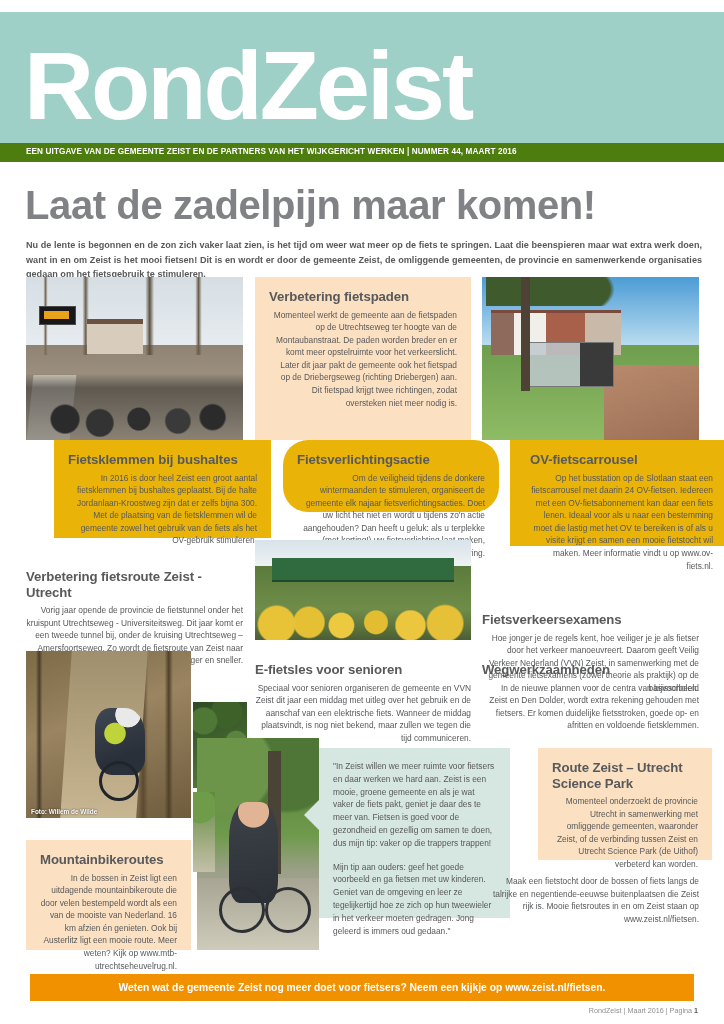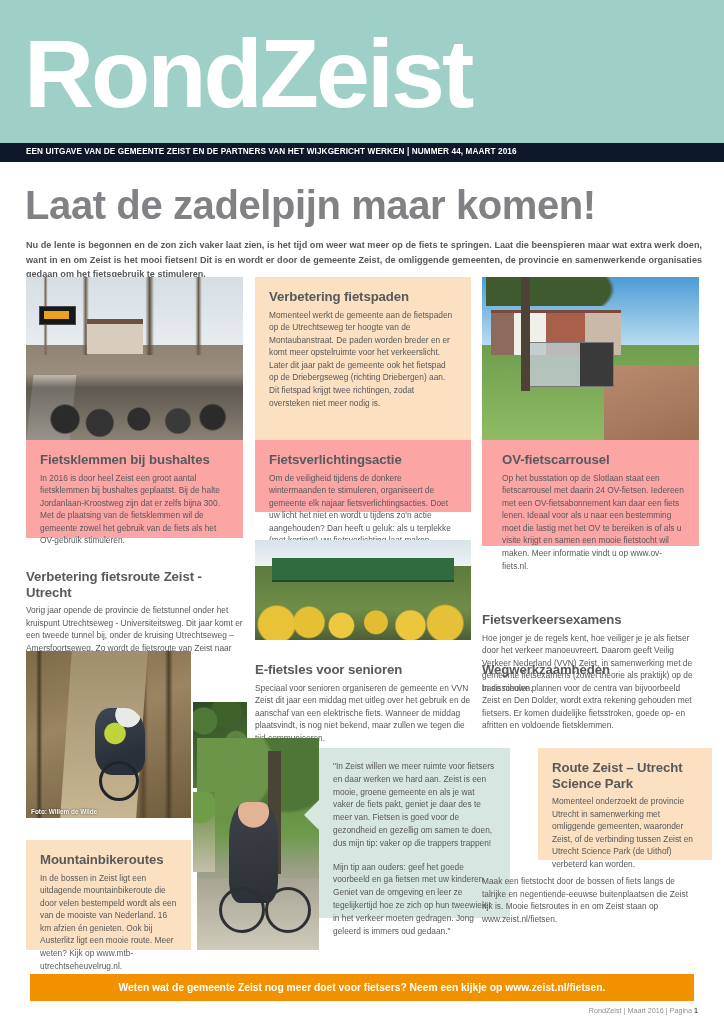--- a/index.html
+++ b/index.html
@@ -12,21 +12,21 @@
     height: 1024px;
     position: relative;
     overflow: hidden;
     font-family: "Liberation Sans", sans-serif;
     color: #58595b;
   }
 
   
   .masthead {
     position: absolute;
-    left: 0; top: 0;
+    left: 0; top: 12px;
     width: 724px;
     height: 143px;
     background: #9ed0c7;
     text-align: right;
   }
   .masthead-title {
     position: absolute;
     left: 24px;
     top: 24px;
     font-size: 97px;
@@ -34,21 +34,21 @@
     font-weight: bold;
     color: #ffffff;
     letter-spacing: -3px;
     white-space: nowrap;
   }
   .masthead-strip {
     position: absolute;
     left: 0; top: 143px;
     width: 724px;
     height: 19px;
-    background: #0f172a;
+    background: #4d7c0f;
   }
   .masthead-strip-text {
     position: absolute;
     left: 26px;
     top: 4px;
     font-size: 8.2px;
     letter-spacing: 0.1px;
     font-weight: bold;
     color: #ffffff;
     white-space: nowrap;
@@ -89,23 +89,24 @@
     line-height: 15.5px;
     font-weight: bold;
     color: #58595b;
     letter-spacing: -0.1px;
   }
   .block p {
     margin: 0;
     font-size: 8.35px;
     line-height: 12.6px;
     color: #58595b;
-  }
-
-  .tint-green { background: #fca5a5; }
+    text-align: right;
+  }
+
+  .tint-green { background: #eab308; margin-left: 28px; }
   .tint-orange { background: #fbe0c2; }
   .pad { padding: 12px 14px 13px 14px; }
 
   
   .photo {
     position: absolute;
     overflow: hidden;
     background: #b9c4bb;
   }
   .photo .sky {
@@ -378,21 +379,21 @@
   <div class="kiosk"></div>
   <div class="canopy"></div>
   <div class="trunk tree"></div>
 </div>
 
 <div class="block tint-green pad" style="left:26px; top:440px; width:217px; height:98px;">
   <h2>Fietsklemmen bij bushaltes</h2>
   <p>In 2016 is door heel Zeist een groot aantal fietsklemmen bij bushaltes geplaatst. Bij de halte Jordanlaan-Kroostweg zijn dat er zelfs bijna 300. Met de plaatsing van de fietsklemmen wil de gemeente zowel het gebruik van de fiets als het OV-gebruik stimuleren.</p>
 </div>
 
-<div class="block tint-green pad" style="left:255px; top:440px; width:216px; height:72px;">
+<div class="block tint-green pad" style="left:255px; top:440px; width:216px; height:72px;border-radius:25px;">
   <h2>Fietsverlichtingsactie</h2>
   <p>Om de veiligheid tijdens de donkere wintermaanden te stimuleren, organiseert de gemeente elk najaar fietsverlichtingsacties. Doet uw licht het niet en wordt u tijdens zo'n actie aangehouden? Dan heeft u geluk: als u terplekke (met korting!) uw fietsverlichting laat maken, ontvangt u geen bekeuring.</p>
 </div>
 
 <div class="block tint-green pad" style="left:482px; top:440px; width:217px; height:106px;padding-left:20px;">
   <h2>OV-fietscarrousel</h2>
   <p>Op het busstation op de Slotlaan staat een fietscarrousel met daarin 24 OV-fietsen. Iedereen met een OV-fietsabonnement kan daar een fiets lenen. Ideaal voor als u naar een bestemming moet die lastig met het OV te bereiken is of als u visite krijgt en samen een mooie fietstocht wil maken. Meer informatie vindt u op www.ov-fiets.nl.</p>
 </div>
 
 <div class="block" style="left:26px; top:569px; width:217px; height:95px;">

